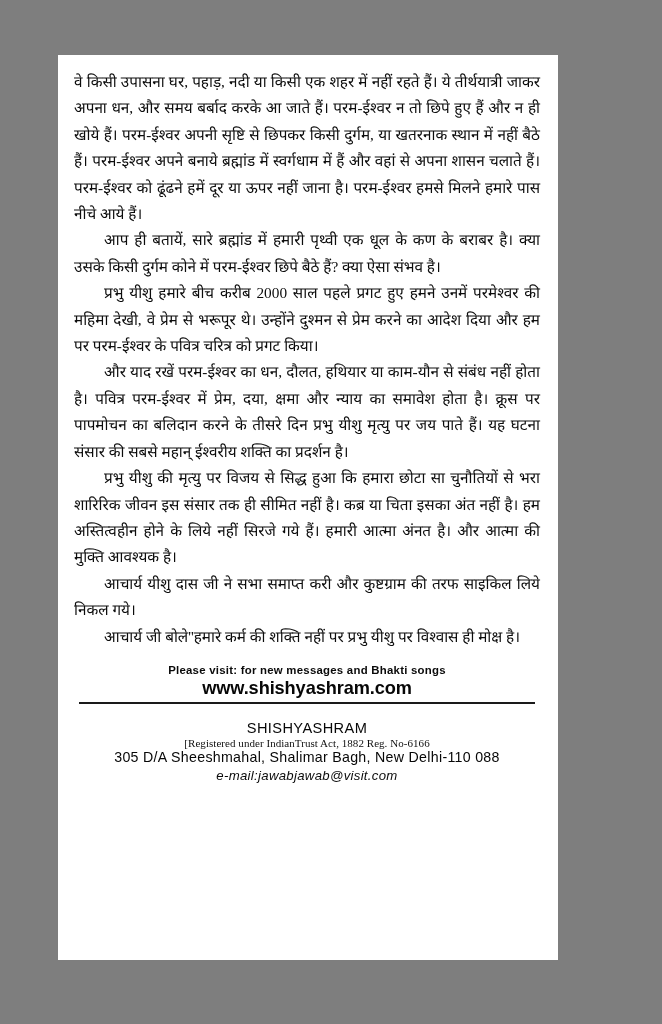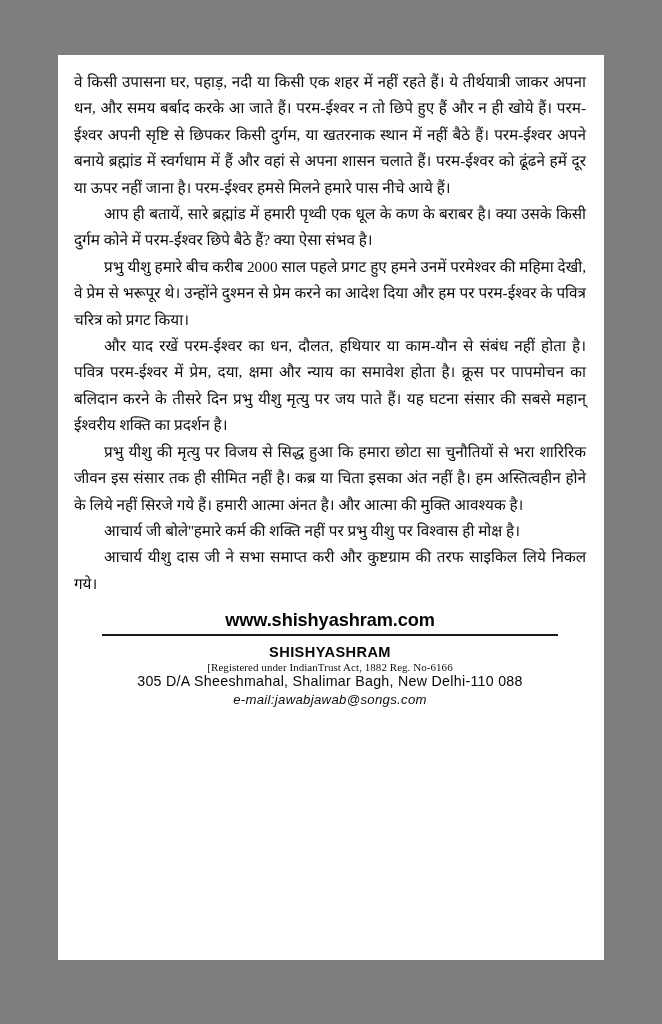--- a/index.html
+++ b/index.html
@@ -11,21 +11,21 @@
     height: 1024px;
     background: #7e7e7e;
     font-family: "Liberation Serif", serif;
     overflow: hidden;
   }
 
   .page-scan {
     position: absolute;
     left: 58px;
     top: 55px;
-    width: 546px;
+    width: 500px;
     height: 905px;
     background: #ffffff;
     box-sizing: border-box;
     padding: 14px 18px 12px 16px;
     overflow: hidden;
   }
 
   .body-text {
     font-family: "Liberation Serif", serif;
     font-size: 15.3px;
@@ -71,26 +71,26 @@
 
   .footer-rule {
     width: 456px;
     height: 1.6px;
     background: #1a1a1a;
     margin: 3px auto 0 auto;
   }
 
   .org-name {
     font-family: "Liberation Sans", sans-serif;
-    font-weight: bold;
+    font-weight: normal;
     font-size: 14.6px;
     letter-spacing: 0.4px;
     color: #070707;
     line-height: 17px;
-    margin-top: 8px;
+    margin-top: 16px;
   }
 
   .registration {
     font-family: Liberation Serif, serif;
     font-size: 11px;
     color: #101010;
     line-height: 12.5px;
     letter-spacing: 0.05px;
   }
 
@@ -116,26 +116,27 @@
 <body>
 
 <div class="page-scan">
 
   <div>
     <p class="body-text">वे किसी उपासना घर, पहाड़, नदी या किसी एक शहर में नहीं रहते हैं। ये तीर्थयात्री जाकर अपना धन, और समय बर्बाद करके आ जाते हैं। परम-ईश्वर न तो छिपे हुए हैं और न ही खोये हैं। परम-ईश्वर अपनी सृष्टि से छिपकर किसी दुर्गम, या खतरनाक स्थान में नहीं बैठे हैं। परम-ईश्वर अपने बनाये ब्रह्मांड में स्वर्गधाम में हैं और वहां से अपना शासन चलाते हैं। परम-ईश्वर को ढूंढने हमें दूर या ऊपर नहीं जाना है। परम-ईश्वर हमसे मिलने हमारे पास नीचे आये हैं।</p>
     <p class="body-text indent">आप ही बतायें, सारे ब्रह्मांड में हमारी पृथ्वी एक धूल के कण के बराबर है। क्या उसके किसी दुर्गम कोने में परम-ईश्वर छिपे बैठे हैं? क्या ऐसा संभव है।</p>
     <p class="body-text indent">प्रभु यीशु हमारे बीच करीब 2000 साल पहले प्रगट हुए हमने उनमें परमेश्वर की महिमा देखी, वे प्रेम से भरूपूर थे। उन्होंने दुश्मन से प्रेम करने का आदेश दिया और हम पर परम-ईश्वर के पवित्र चरित्र को प्रगट किया।</p>
     <p class="body-text indent">और याद रखें परम-ईश्वर का धन, दौलत, हथियार या काम-यौन से संबंध नहीं होता है। पवित्र परम-ईश्वर में प्रेम, दया, क्षमा और न्याय का समावेश होता है। क्रूस पर पापमोचन का बलिदान करने के तीसरे दिन प्रभु यीशु मृत्यु पर जय पाते हैं। यह घटना संसार की सबसे महान् ईश्वरीय शक्ति का प्रदर्शन है।</p>
     <p class="body-text indent">प्रभु यीशु की मृत्यु पर विजय से सिद्ध हुआ कि हमारा छोटा सा चुनौतियों से भरा शारिरिक जीवन इस संसार तक ही सीमित नहीं है। कब्र या चिता इसका अंत नहीं है। हम अस्तित्वहीन होने के लिये नहीं सिरजे गये हैं। हमारी आत्मा अंनत है। और आत्मा की मुक्ति आवश्यक है।</p>
+    <p class="body-text indent">आचार्य यीशु दास जी ने सभा समाप्त करी और कुष्टग्राम की तरफ साइकिल लिये निकल गये।</p>
     <p class="body-text indent">आचार्य जी बोले''हमारे कर्म की शक्ति नहीं पर प्रभु यीशु पर विश्वास ही मोक्ष है।</p>
-    <p class="body-text indent">आचार्य यीशु दास जी ने सभा समाप्त करी और कुष्टग्राम की तरफ साइकिल लिये निकल गये।</p>
   </div>
 
   <div class="footer-block">
+    <div class="visit-line">Please visit: for new messages and Bhakti songs</div>
     <div class="site-url">www.shishyashram.com</div>
     <div class="footer-rule"></div>
     <div class="org-name">SHISHYASHRAM</div>
     <div class="registration">[Registered under IndianTrust Act, 1882 Reg. No-6166</div>
     <div class="address">305 D/A Sheeshmahal, Shalimar Bagh, New Delhi-110 088</div>
-    <div class="email">e-mail:jawabjawab@songs.com</div>
+    <div class="email">e-mail:jawabjawab@visit.com</div>
   </div>
 
 </div>
 
 </body></html>

